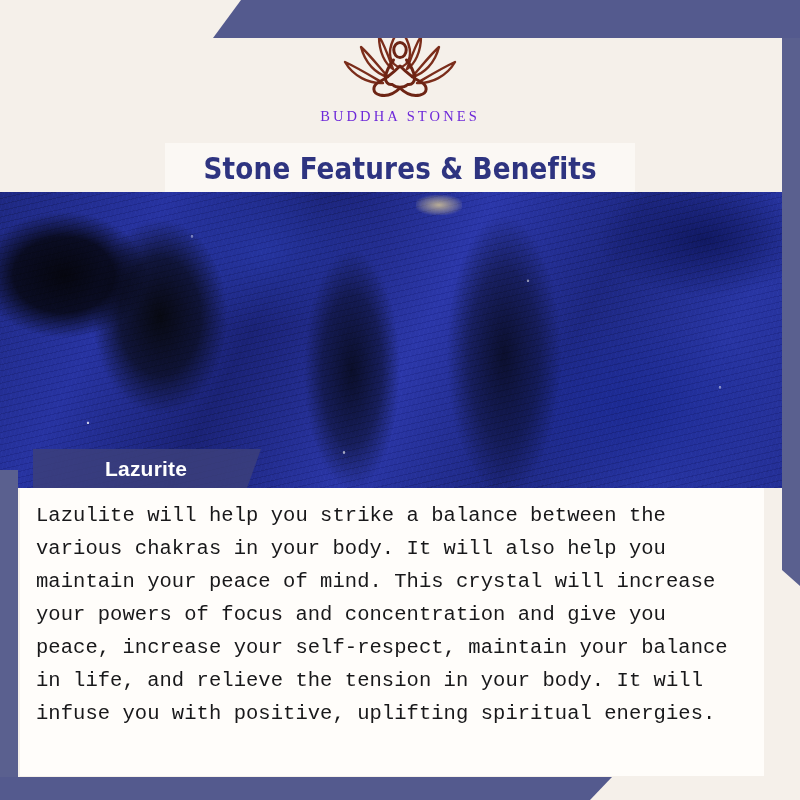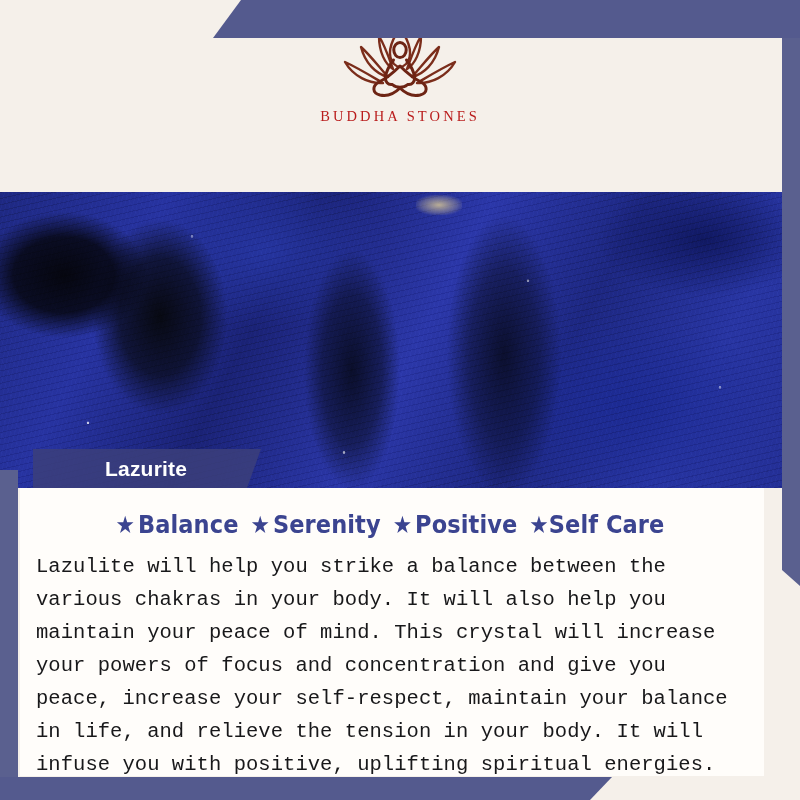--- a/index.html
+++ b/index.html
@@ -56,21 +56,21 @@
     position:absolute;
     top:22px;left:0;width:800px;
     display:flex;flex-direction:column;align-items:center;
   }
   .logo-mark{width:150px;height:82px;display:block;}
   .logo-text{
     margin-top:4px;
     font-family:"Liberation Serif", serif;
     font-size:14.5px;
     letter-spacing:3.1px;
-    color:#b91c1c;
+    color:#6d28d9;
     font-weight:400;
   }
 
   .title-plate{
     position:absolute;
     left:165px;top:143px;width:470px;height:49px;
     background:#fbf8f4;
     display:flex;align-items:center;justify-content:center;
     z-index:5;
   }
@@ -221,28 +221,25 @@
     </div>
   </div>
 
   <div class="photo">
     <div class="rock"></div>
     <div class="grain"></div>
     <div class="speck"></div>
     <div class="highlight-tan"></div>
   </div>
 
+  <div class="title-plate">
+    <div class="title">Stone Features &amp; Benefits</div>
+  </div>
 
   <div class="name-tag">
     <div class="name">Lazurite</div>
   </div>
 
   <div class="card">
-    <div class="benefits">
-      <span class="star">★</span><span class="b-word">Balance</span>
-      <span class="star">★</span><span class="b-word">Serenity</span>
-      <span class="star">★</span><span class="b-word">Positive</span>
-      <span class="star">★</span><span class="b-word tight">Self Care</span>
-    </div>
     <div class="body-copy">Lazulite will help you strike a balance between the various chakras in your body. It will also help you maintain your peace of mind. This crystal will increase your powers of focus and concentration and give you peace, increase your self-respect, maintain your balance in life, and relieve the tension in your body. It will infuse you with positive, uplifting spiritual energies.</div>
   </div>
 
 </div>
 
 </body></html>

